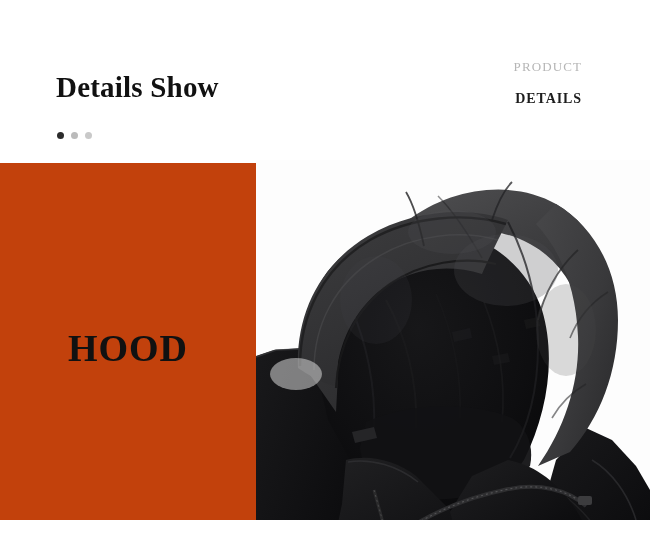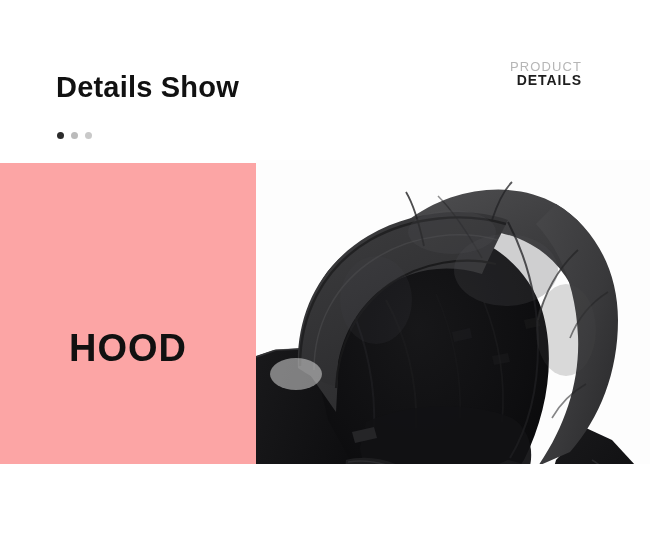--- a/index.html
+++ b/index.html
@@ -7,23 +7,24 @@
     padding: 0;
     background: #ffffff;
   }
   body {
     font-family: "Liberation Sans", sans-serif;
     -webkit-font-smoothing: antialiased;
   }
   .page {
     position: relative;
     width: 650px;
-    height: 464px;
+    height: 520px;
     background: #ffffff;
     overflow: hidden;
+    font-family: Liberation Serif, serif;
   }
 
   
   .header-title {
     position: absolute;
     left: 56px;
     top: 70px;
     font-size: 29px;
     font-weight: bold;
     color: #111111;
@@ -59,21 +60,21 @@
     color: #b6b6b6;
     letter-spacing: 1.1px;
     display: block;
   }
   .eyebrow .sub {
     font-size: 14px;
     font-weight: bold;
     color: #1d1d1d;
     letter-spacing: 0.9px;
     display: block;
-    margin-top: 0;
+    margin-top: 19px;
     padding-left: 21px;
   }
 
   
   .panel {
     position: absolute;
     left: 0;
     top: 163px;
     width: 256px;
     height: 370px;
@@ -117,21 +118,21 @@
     <span class="dot" id="dot-0" style="background: rgb(43, 43, 43);"></span>
     <span class="dot" id="dot-1" style="background: rgb(187, 187, 187);"></span>
     <span class="dot" id="dot-2" style="background: rgb(201, 201, 201);"></span>
   </div>
 
   <div class="eyebrow">
     <span class="kicker" style="color: rgb(182, 182, 182);">PRODUCT</span>
     <span class="sub" style="color: rgb(29, 29, 29);">DETAILS</span>
   </div>
 
-  <div class="panel" style="background: #fca5a5;">
+  <div class="panel" style="background: #c2410c;">
     <div class="panel-label" style="color: rgb(17, 17, 17);">HOOD</div>
   </div>
 
   <div class="photo">
     <svg width="394" height="392" viewBox="0 0 394 392">
       <defs>
         <linearGradient id="gHoodTop" x1="0.15" y1="0" x2="0.85" y2="1">
           <stop offset="0" stop-color="#4c4c4e"></stop>
           <stop offset="0.45" stop-color="#3e3e40"></stop>
           <stop offset="1" stop-color="#303032"></stop>

